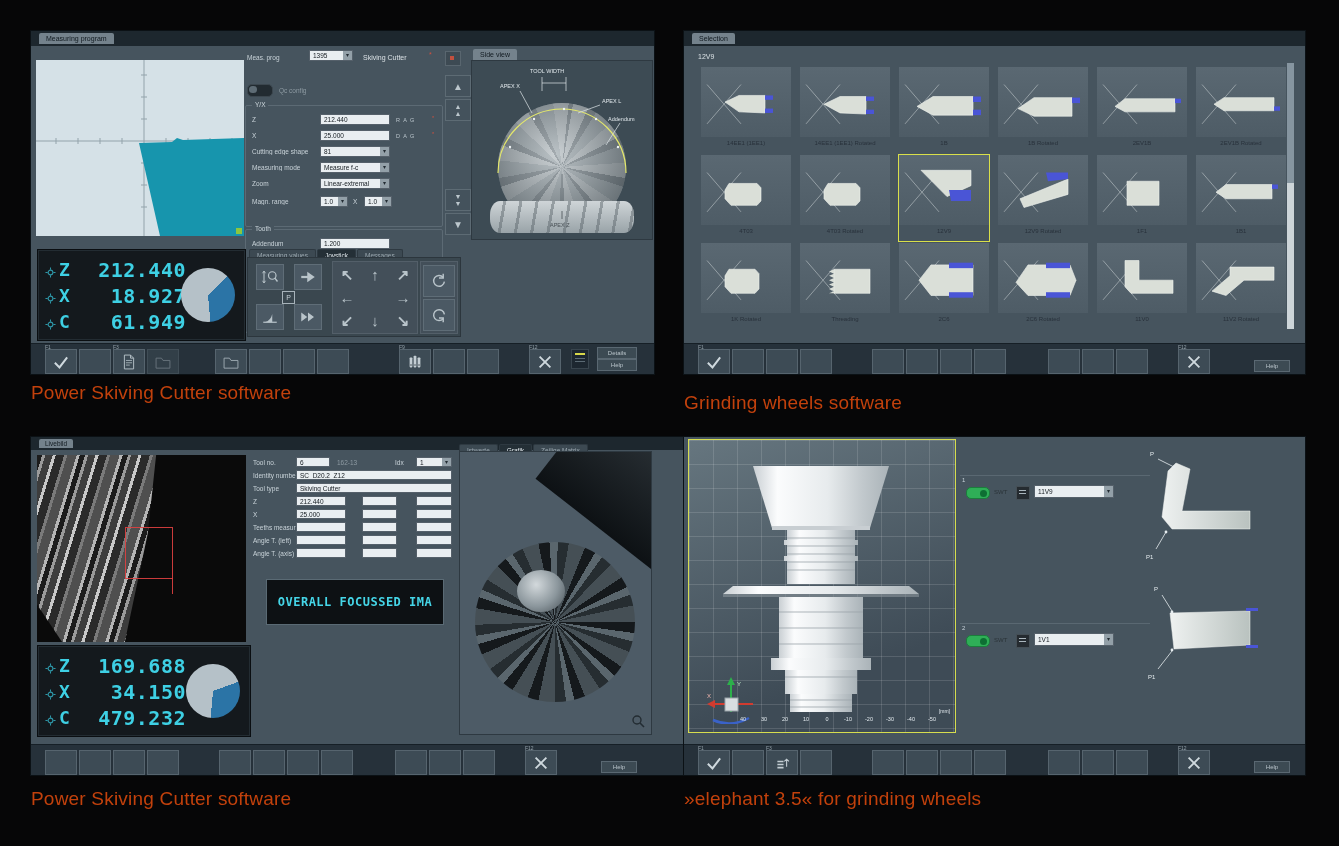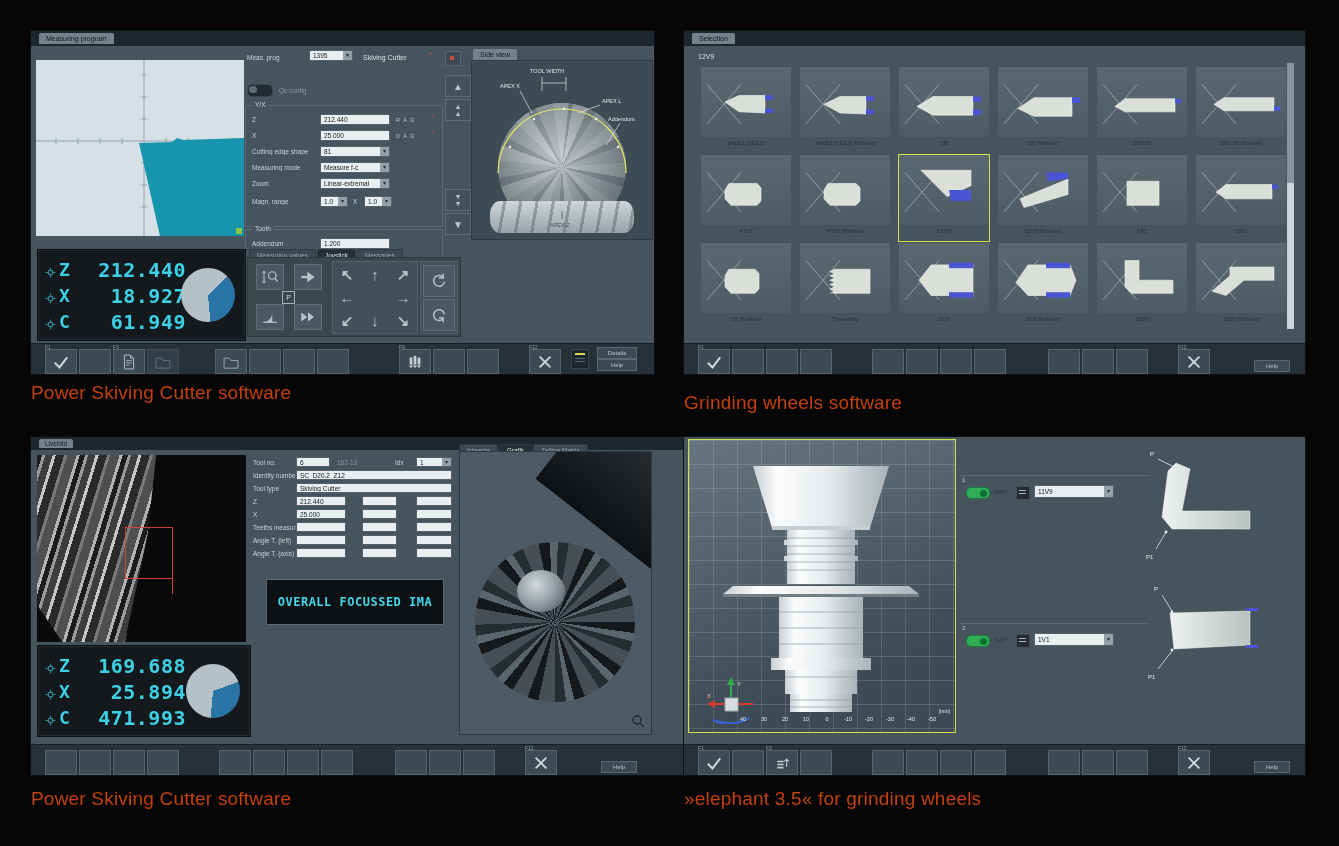--- a/index.html
+++ b/index.html
@@ -707,29 +707,29 @@
           </svg></span>
         <span class="dro-ax">Z</span>
         <span class="dro-val">169.688</span>
       </div>
       <div class="dro-row" style="top: 34px;">
         <span class="dro-ic"><svg viewBox="0 0 12 12" width="11" height="11">
             <circle cx="6" cy="6" r="2.6" fill="none" stroke="#2e97a8" stroke-width="1.2"></circle>
             <path d="M6 0.5v2.4M6 9.1v2.4M0.5 6h2.4M9.1 6h2.4" stroke="#2e97a8" stroke-width="1.1"></path>
           </svg></span>
         <span class="dro-ax">X</span>
-        <span class="dro-val">25.894</span>
+        <span class="dro-val">34.150</span>
       </div>
       <div class="dro-row" style="top: 60px;">
         <span class="dro-ic"><svg viewBox="0 0 12 12" width="11" height="11">
             <circle cx="6" cy="6" r="2.6" fill="none" stroke="#2e97a8" stroke-width="1.2"></circle>
             <path d="M6 0.5v2.4M6 9.1v2.4M0.5 6h2.4M9.1 6h2.4" stroke="#2e97a8" stroke-width="1.1"></path>
           </svg></span>
         <span class="dro-ax">C</span>
-        <span class="dro-val">471.993</span>
+        <span class="dro-val">479.232</span>
       </div>
       <div class="dro-pie" style="background: conic-gradient(from 70deg, rgb(43, 116, 166) 0deg, rgb(43, 116, 166) 115deg, rgb(181, 193, 200) 115deg, rgb(181, 193, 200) 360deg);"></div>
     </div>
 
   <div class="fbar" id="fbar-bl">
     <div class="sbtn" style="left:570px;top:16px;width:34px;height:10px;">Help</div>
   <div class="fbtn" style="left: 14px;"></div>
       <div class="fbtn" style="left: 48px;"></div>
       <div class="fbtn" style="left: 82px;"></div>
       <div class="fbtn" style="left: 116px;"></div>

